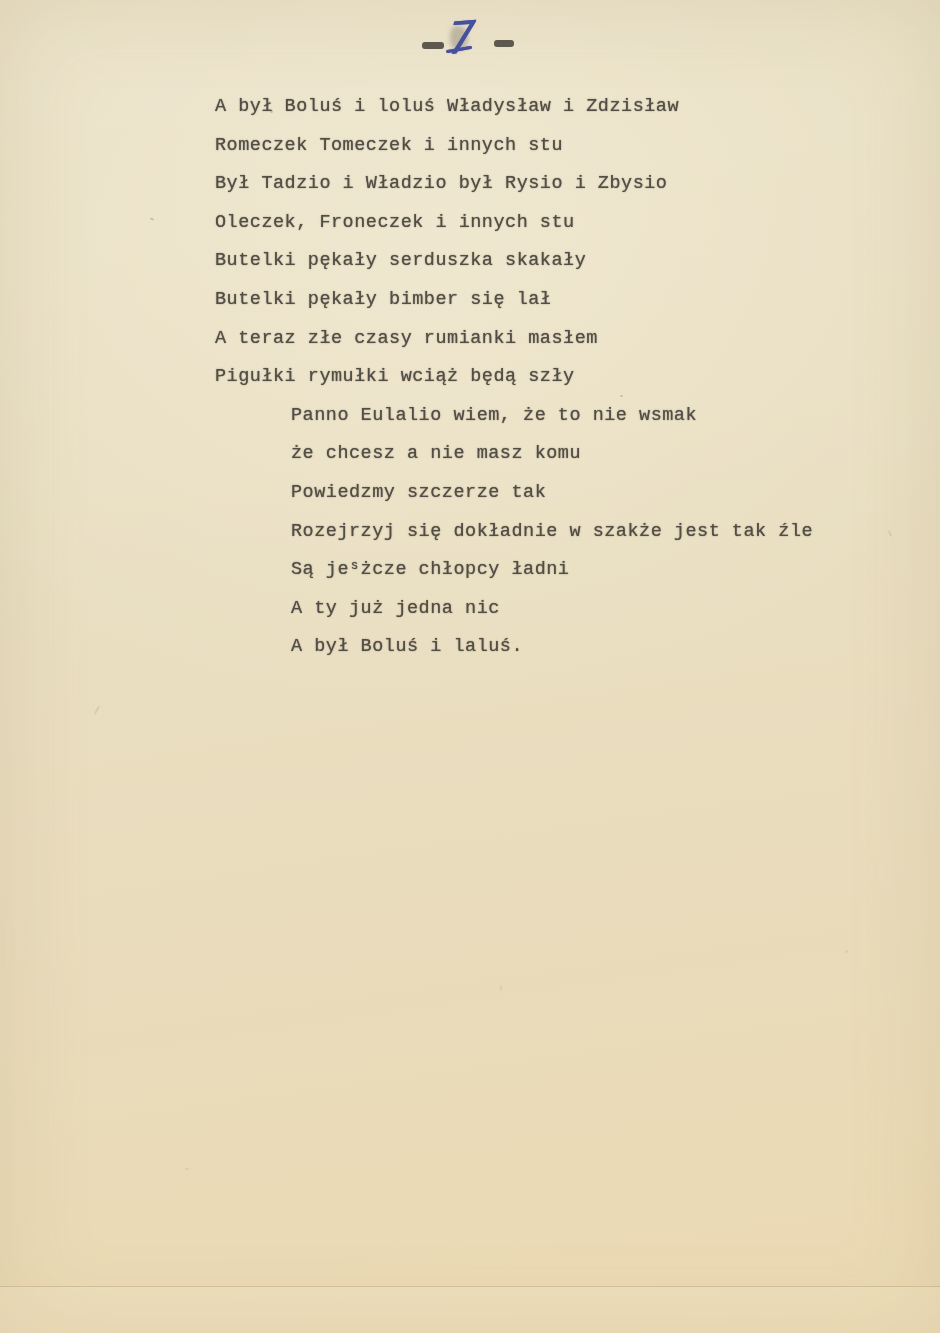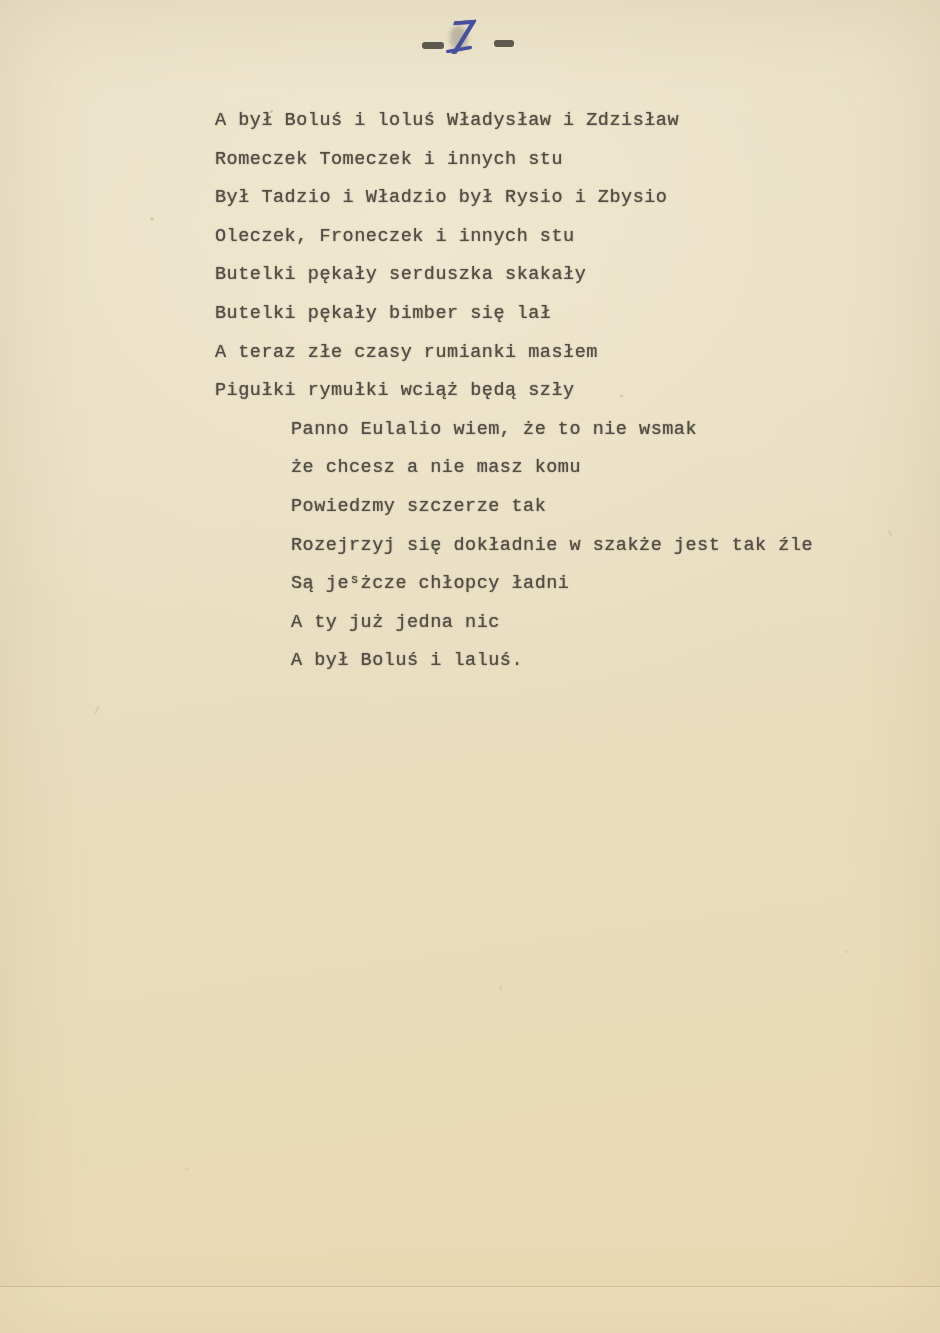--- a/index.html
+++ b/index.html
@@ -57,21 +57,21 @@
   }
   .pen-crossbar {
     position: absolute; left: 38px; top: 26px; width: 26px; height: 2.6px;
     background: #46509d;
     border-radius: 2px;
     transform: rotate(-10deg);
     box-shadow: 0 0 0.8px #46509d;
   }
   
   .poem {
-    position: absolute; left: 215px; top: 102px; width: 700px;
+    position: absolute; left: 215px; top: 88px; width: 700px;
     font-size: 18.5px;
     line-height: 38.6px;
     letter-spacing: 0.5px;
     color: #534e45;
     text-shadow: 0 0 1.2px rgba(72, 66, 56, 0.85);
     white-space: pre;
   }
   .line { height: 38.6px; }
   .line.indent { padding-left: 76px; }
 </style>

